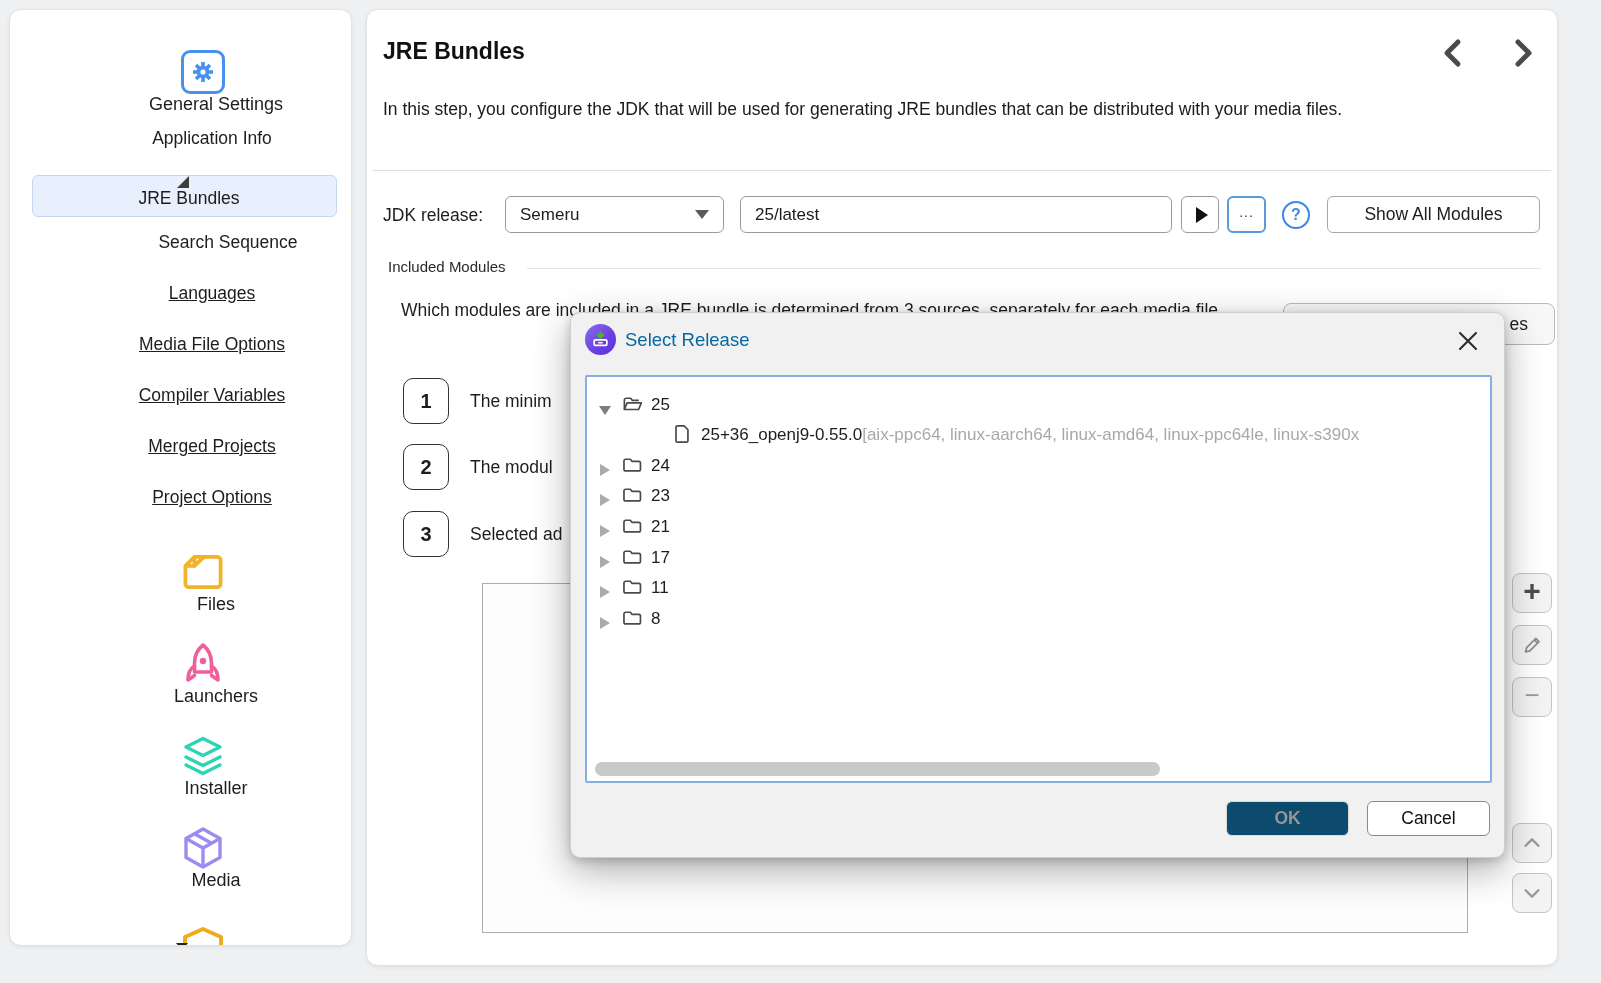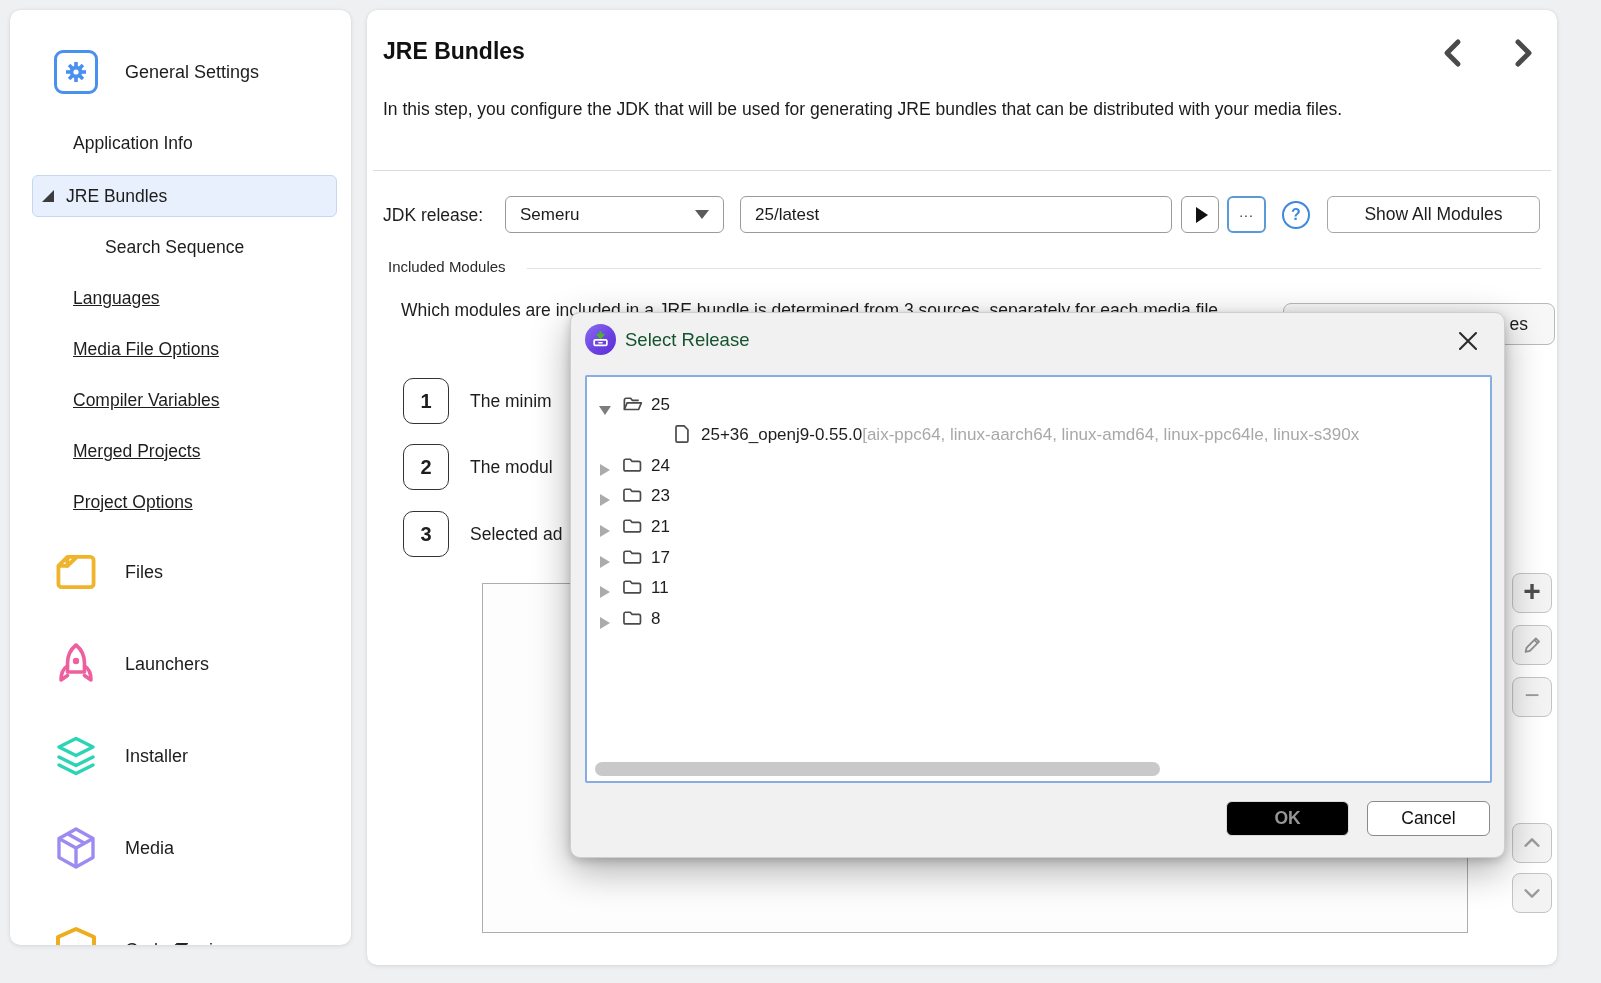--- a/index.html
+++ b/index.html
@@ -12,21 +12,21 @@
     color:#1d1d1d;
   }
   
   .card { position:absolute; background:#fff; border-radius:10px;
           box-shadow:0 1px 5px rgba(0,0,0,.10), 0 0 1px rgba(0,0,0,.12); }
   #sidebar { left:10px; top:10px; width:341px; height:935px; overflow:hidden; }
   #main    { left:367px; top:10px; width:1190px; height:955px; overflow:hidden; }
 
   
   #sidebar-nav { padding-top:40px; display:flex; flex-direction:column; }
-  .srow { display:flex; align-items:center; cursor:default; }
+  .srow { display:flex; align-items:center; cursor:default;flex-direction:column; }
   .row-group { height:44px; padding-left:44px; }
   .row-child { height:30px; padding-left:63px; font-size:17.5px; }
   .row-grandchild { height:30px; padding-left:95px; font-size:17.5px; }
   .row-selected { height:42px; margin:0 14px 0 22px; padding-left:9px;
                   background:#e7f0fc; border:1px solid #c3d7f0; border-radius:6px;
                   font-size:17.5px; }
   .row-group + .row-child { margin-top:34px; }
   .row-child + .row-selected { margin-top:17px; }
   .row-selected + .row-grandchild { margin-top:15px; }
   .row-grandchild + .row-child, .row-child + .row-child { margin-top:21px;text-decoration:underline; }
@@ -97,42 +97,42 @@
   #move-up-btn { top:813px; } #move-down-btn { top:863px; }
 
   
   #dialog { position:absolute; left:570px; top:312px; width:935px; height:546px; z-index:50;
             background:#f1f1f2; border:1px solid #cfcfcf; border-radius:10px;
             box-shadow:0 12px 38px rgba(0,0,0,.32), 0 3px 10px rgba(0,0,0,.18); }
   #dialog-icon { position:absolute; left:14px; top:11px; width:31px; height:31px; border-radius:50%;
                  background:linear-gradient(135deg,#8a6cf0 0%,#6a3fe0 60%,#5b2fd8 100%);
                  display:flex; align-items:center; justify-content:center; }
   #dialog-title { position:absolute; left:54px; top:11px; height:31px; display:flex; align-items:center;
-                  font-size:18.5px; color:#14532d; }
+                  font-size:18.5px; color:#0369a1; }
   #dialog-close { position:absolute; right:22px; top:14px; width:28px; height:28px; cursor:pointer;
                   display:flex; align-items:center; justify-content:center; }
   #tree-panel { position:absolute; left:14px; top:62px; width:907px; height:408px;
                 background:#fff; border:2px solid #87ade2; border-radius:2px; overflow:hidden; }
   #tree-rows { padding-top:7px; }
   .trow { display:flex; align-items:flex-end; height:30.6px; font-size:17px; white-space:nowrap; cursor:default; }
   .trow .twisty-cell { width:16px; display:flex; justify-content:center; flex:0 0 16px; }
   .tw-exp { width:0; height:0; border-top:9px solid #7d7d7d;
             border-left:6.5px solid transparent; border-right:6.5px solid transparent; }
   .tw-col { width:0; height:0; border-left:10px solid #ababab;
             border-top:6.5px solid transparent; border-bottom:6.5px solid transparent; }
   .trow .ticon { width:22px; height:22px; margin:0 8px; flex:0 0 22px; }
   .trow.lvl0 { padding-left:10px; }
   .trow.lvl1 { padding-left:76px; }
   .tsuffix { color:#a8a8a8; }
   #tree-hscroll { position:absolute; left:8px; bottom:5px; width:565px; height:14px;
                   background:#c9c9c9; border-radius:7px; cursor:pointer; }
   .dlg-btn { position:absolute; top:488px; width:123px; height:35px; border-radius:6px;
              font-size:17.5px; display:flex; align-items:center; justify-content:center;
              font-family:"Liberation Sans", sans-serif; }
-  #ok-btn { right:155px; background:#000000; border:1px solid #dadada; color:#969696; font-weight:bold; }
+  #ok-btn { right:155px; background:#0c4a6e; border:1px solid #dadada; color:#969696; font-weight:bold; }
   #cancel-btn { right:14px; background:#fff; border:1px solid #8a8a8a; color:#111; cursor:pointer; }
 
   svg { display:block; }
 </style>
 </head>
 <body>
 
 <div class="card" id="sidebar">
   <div id="sidebar-nav">
       <div class="srow row-group">

